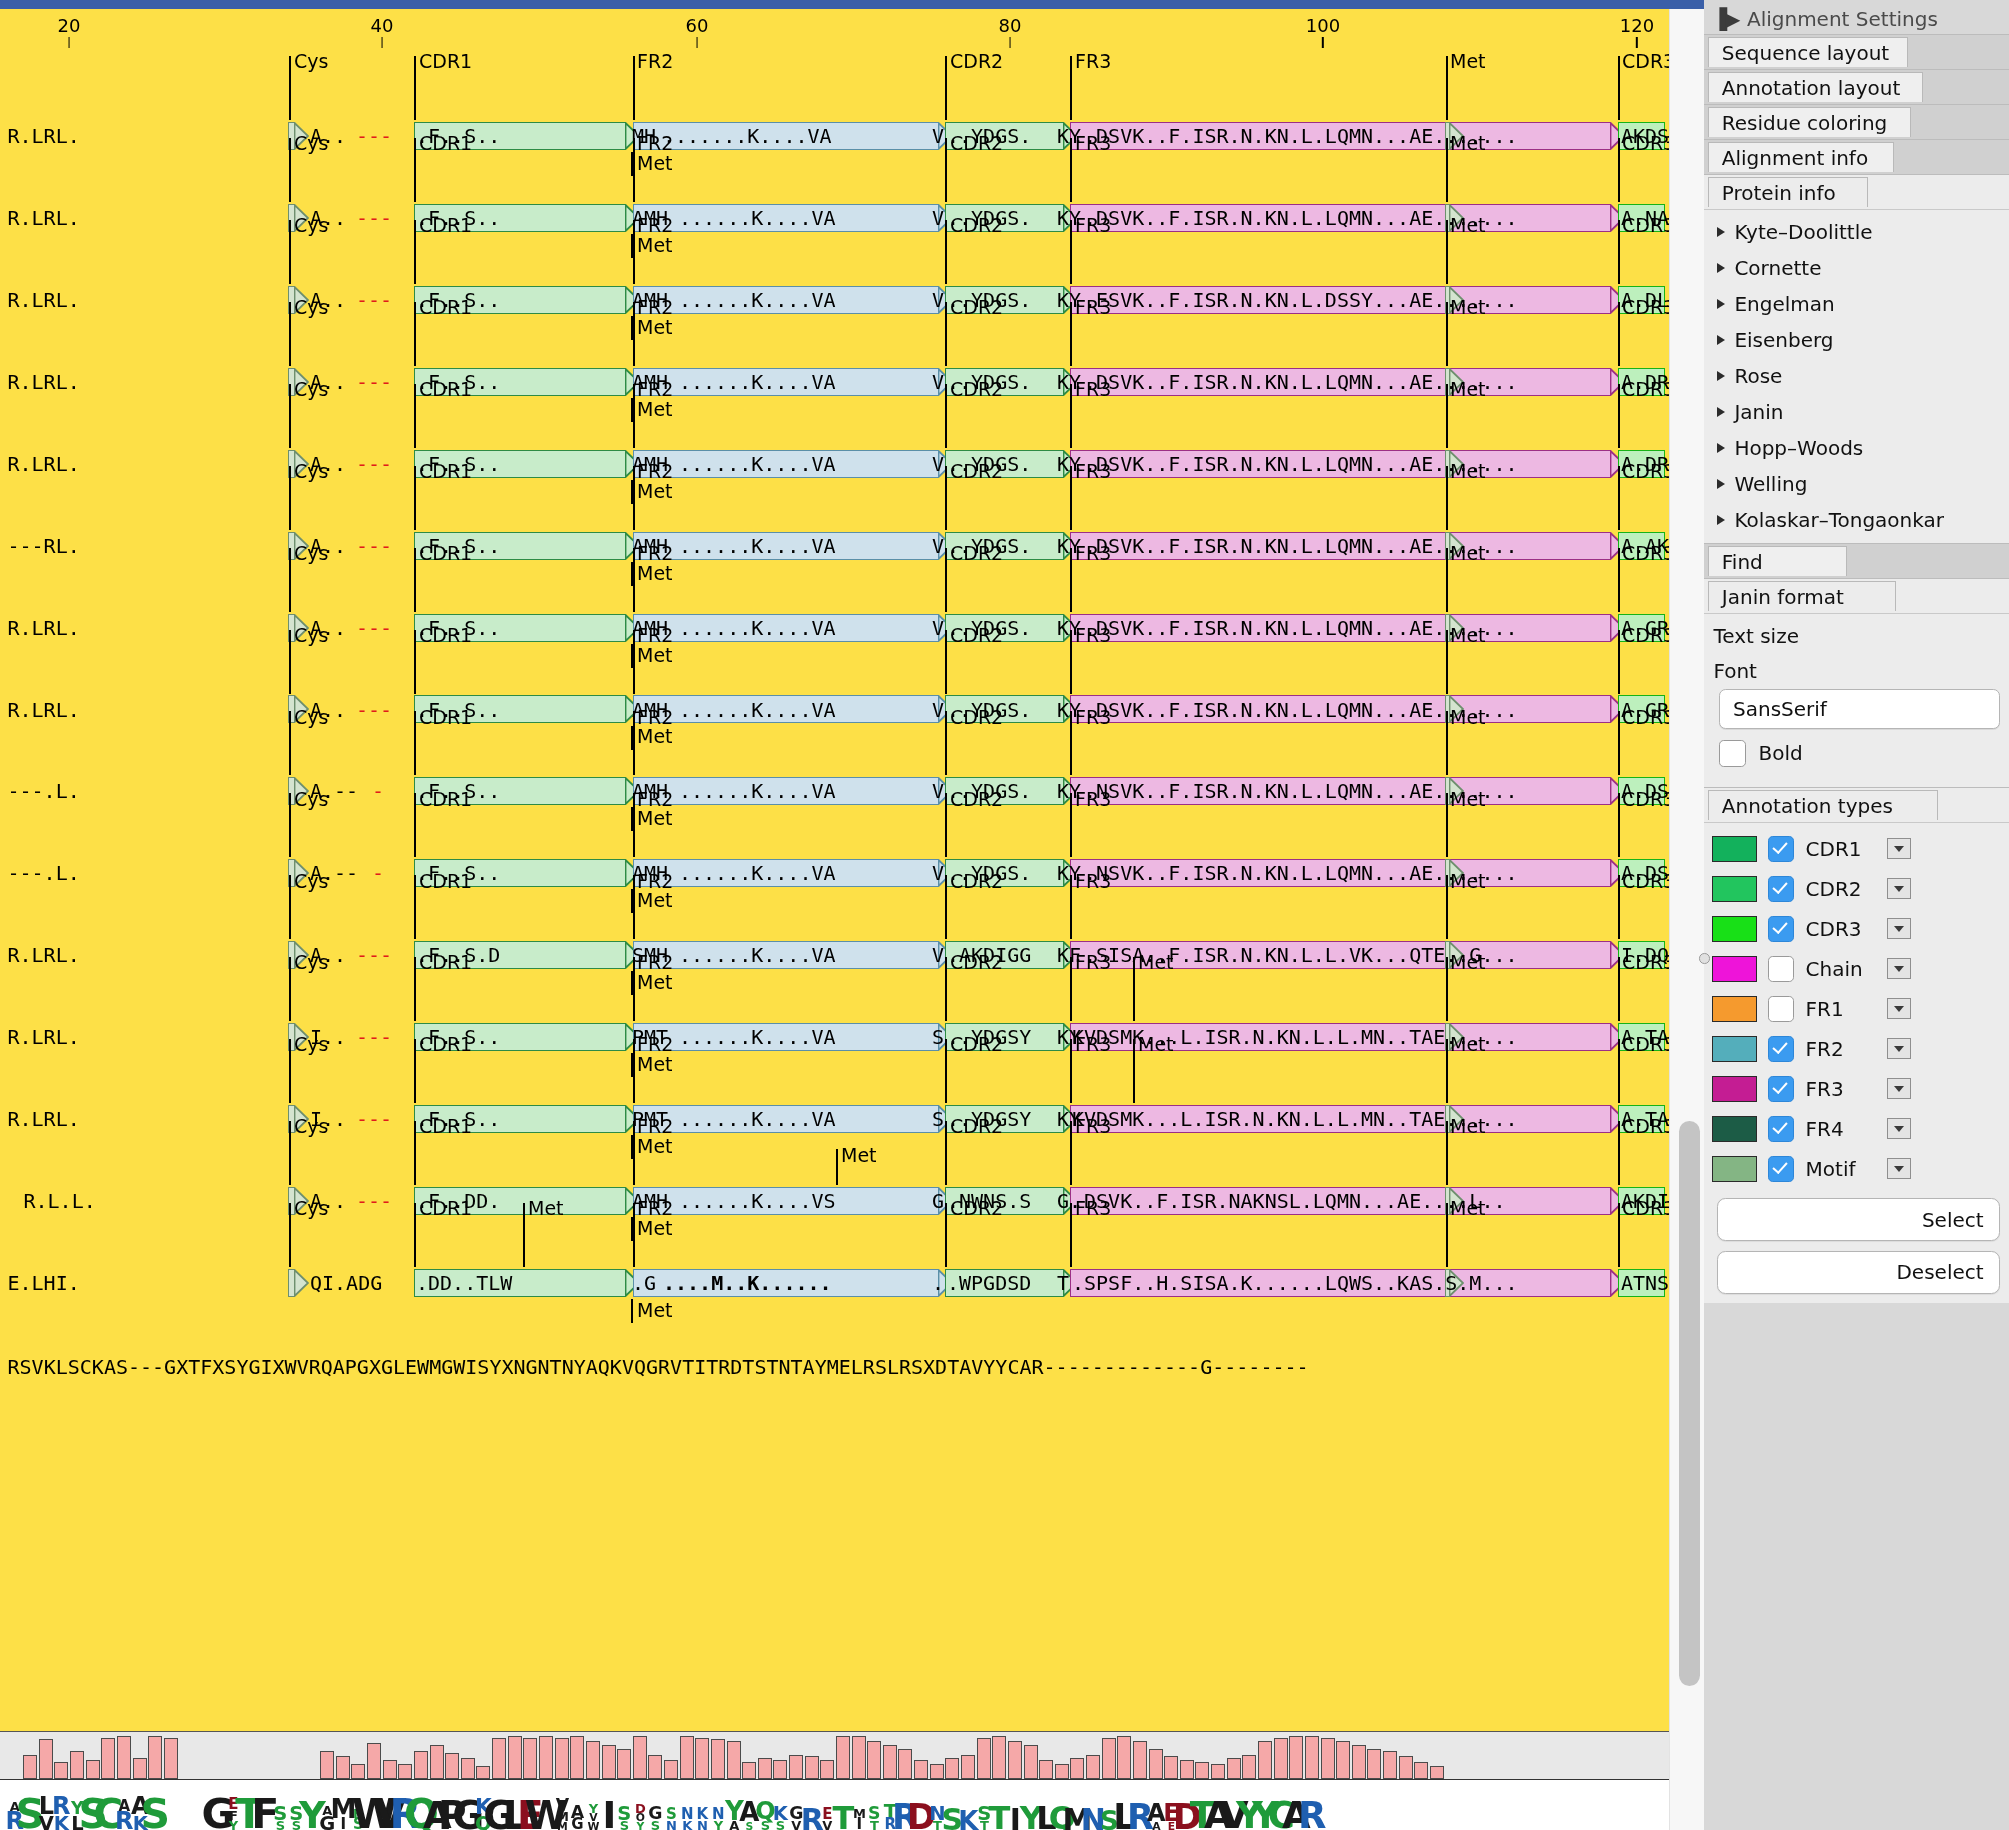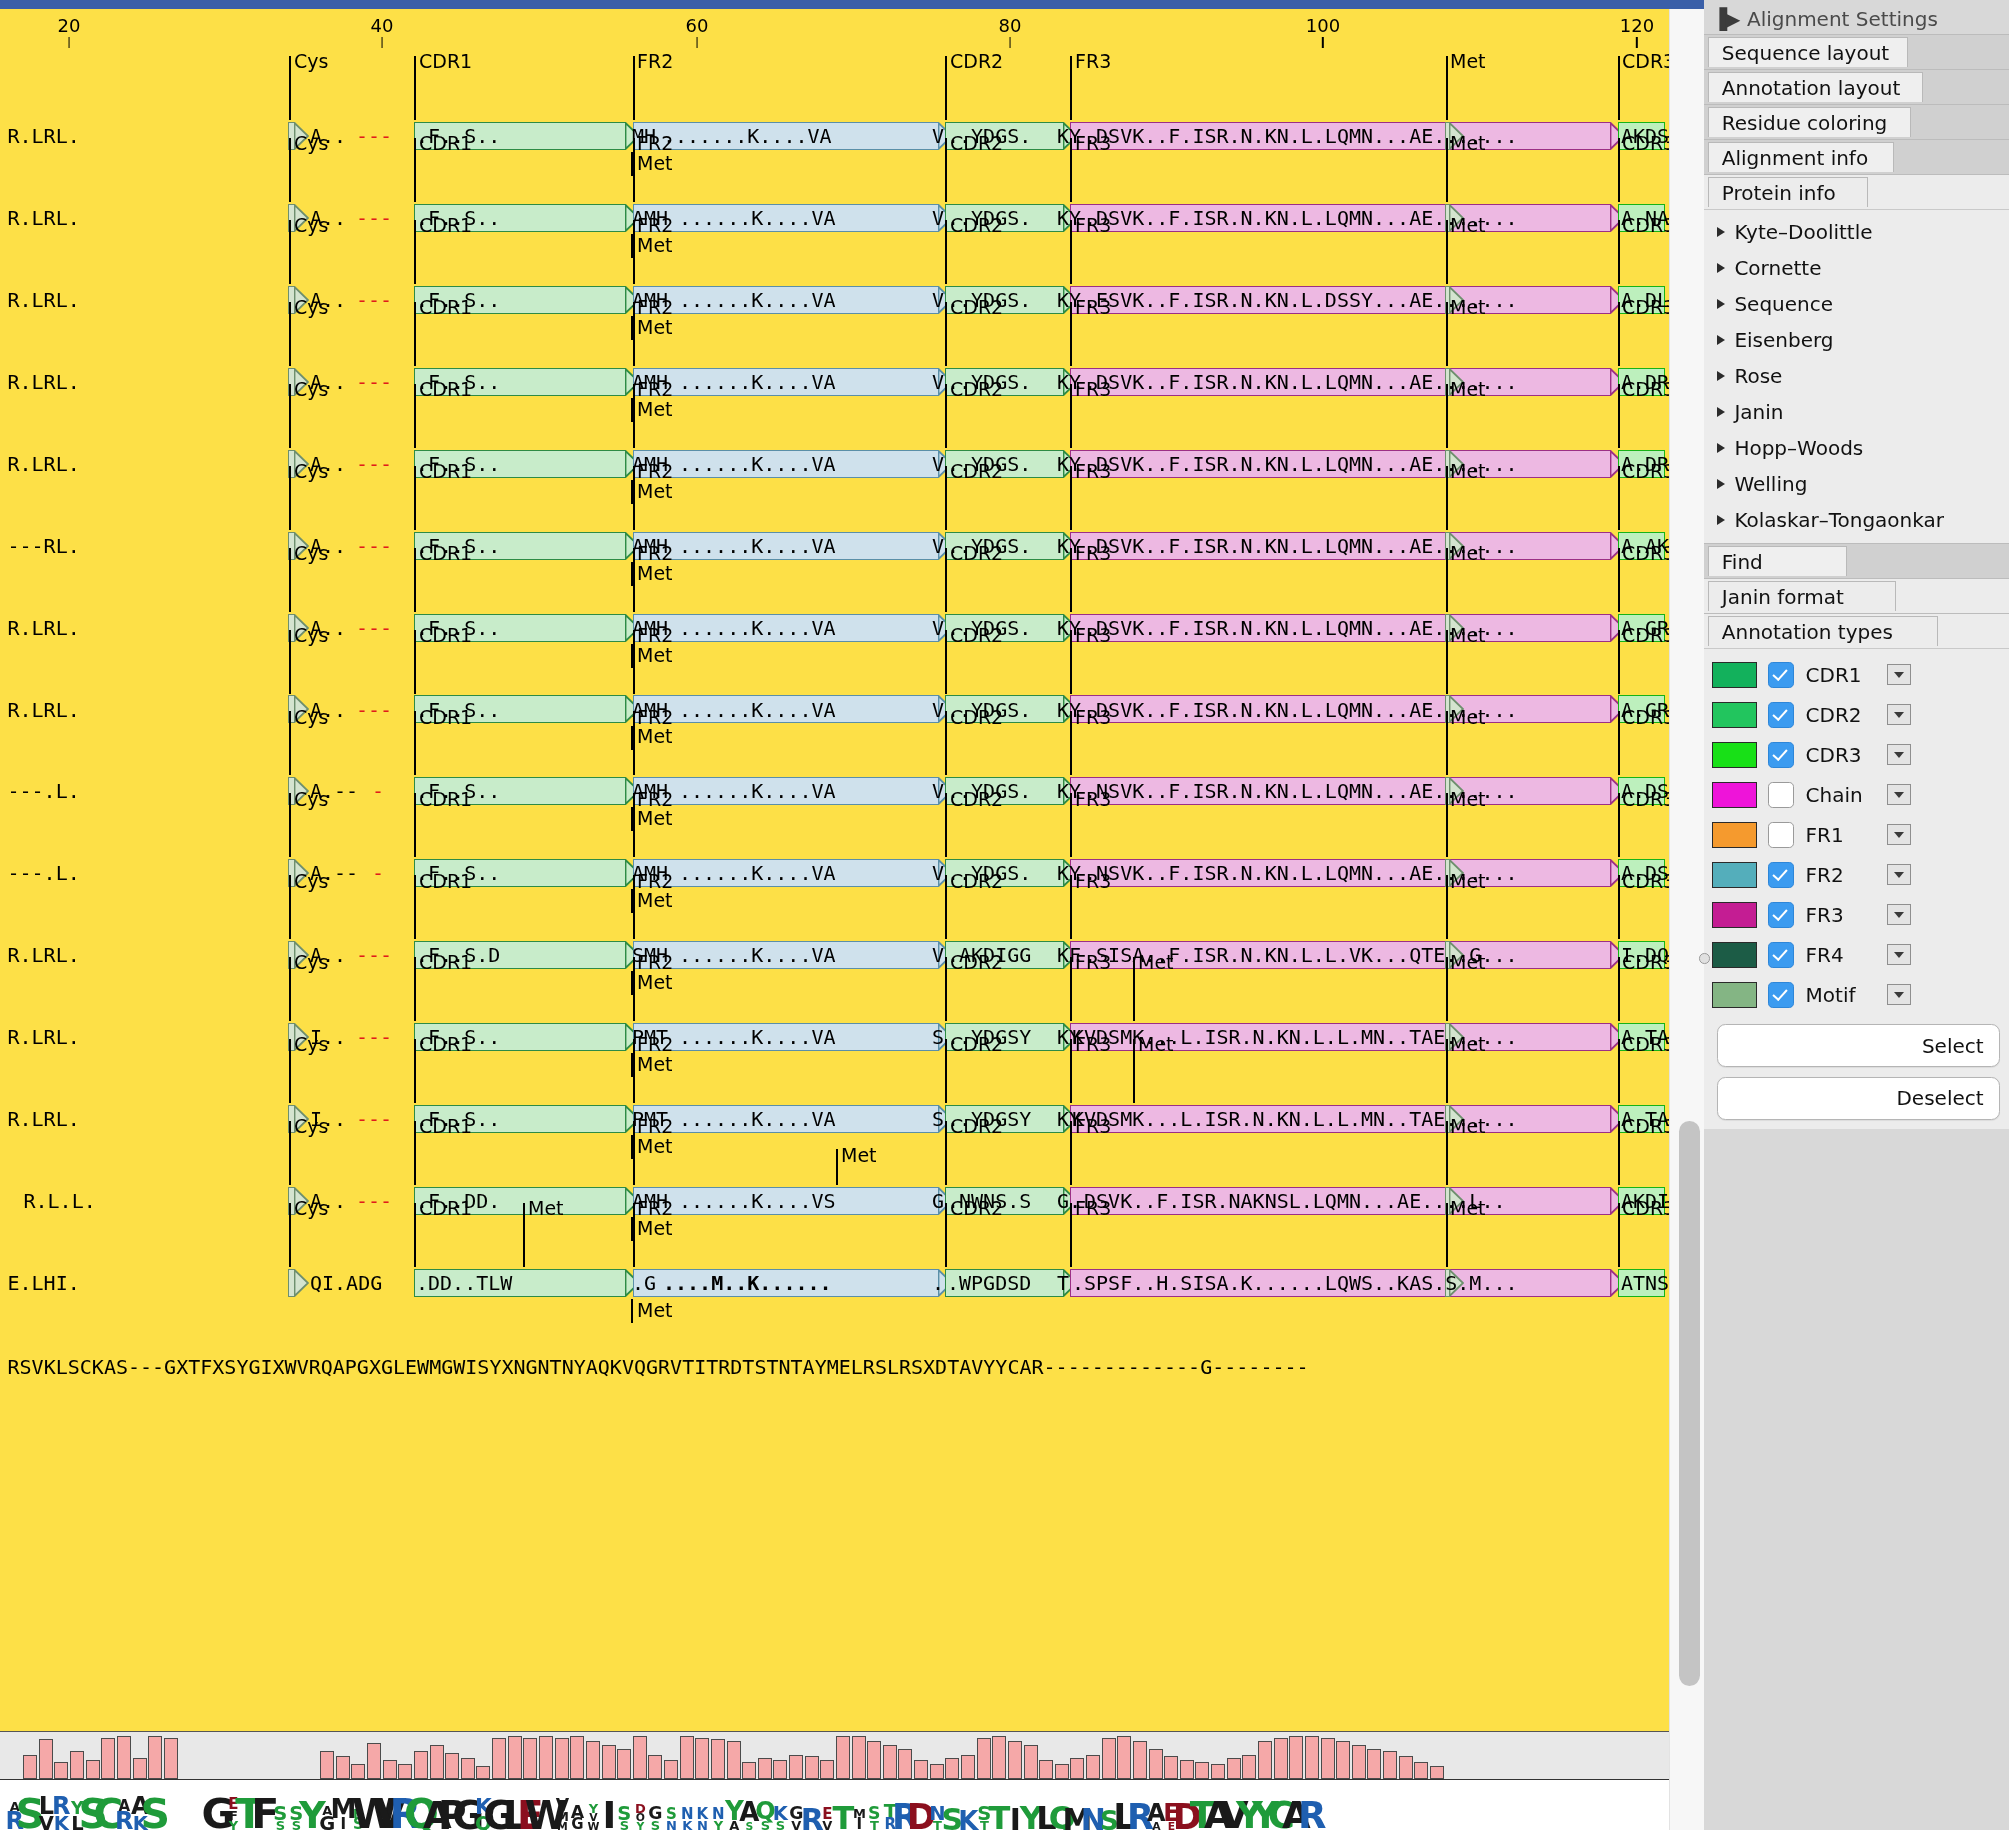--- a/index.html
+++ b/index.html
@@ -1704,21 +1704,21 @@
         <div class="acc-item">
           <span class="tri"></span>
           <span>Kyte–Doolittle</span>
         </div>
         <div class="acc-item">
           <span class="tri"></span>
           <span>Cornette</span>
         </div>
         <div class="acc-item">
           <span class="tri"></span>
-          <span>Sequence</span>
+          <span>Engelman</span>
         </div>
         <div class="acc-item">
           <span class="tri"></span>
           <span>Eisenberg</span>
         </div>
         <div class="acc-item">
           <span class="tri"></span>
           <span>Rose</span>
         </div>
         <div class="acc-item">
@@ -1738,20 +1738,31 @@
           <span>Kolaskar–Tongaonkar</span>
         </div>
       </div>
 
     <div class="sb-tabrow">
       <div class="sb-tab" style="width:139px;">Find</div>
     </div>
 
     <div class="sb-tabrow" style="background:#ececec;">
       <div class="sb-tab" style="width:188px;background:#ececec;border-bottom:none;">Janin format</div>
+    </div>
+    <div class="sb-panel" style="padding-bottom:11.3px;">
+      <div class="fld-label">Text size</div>
+      <div class="fld-label">Font</div>
+      <div class="fld-input">
+        <span>SansSerif</span>
+      </div>
+      <div class="chk-row">
+        <span class="chkbox"></span>
+        <span class="chk-label">Bold</span>
+      </div>
     </div>
 
     <div class="sb-tabrow" style="background:#ececec;">
       <div class="sb-tab" style="width:230px;background:#ececec;border-bottom:none;">Annotation types</div>
     </div>
     <div class="sb-panel" style="padding:5.6px 0 9.4px 0;">
       <div id="atypes">
           <div class="atype-row">
             <span class="swatch" style="background: rgb(19, 177, 92);"></span>
             <span class="chkbox on"></span>

